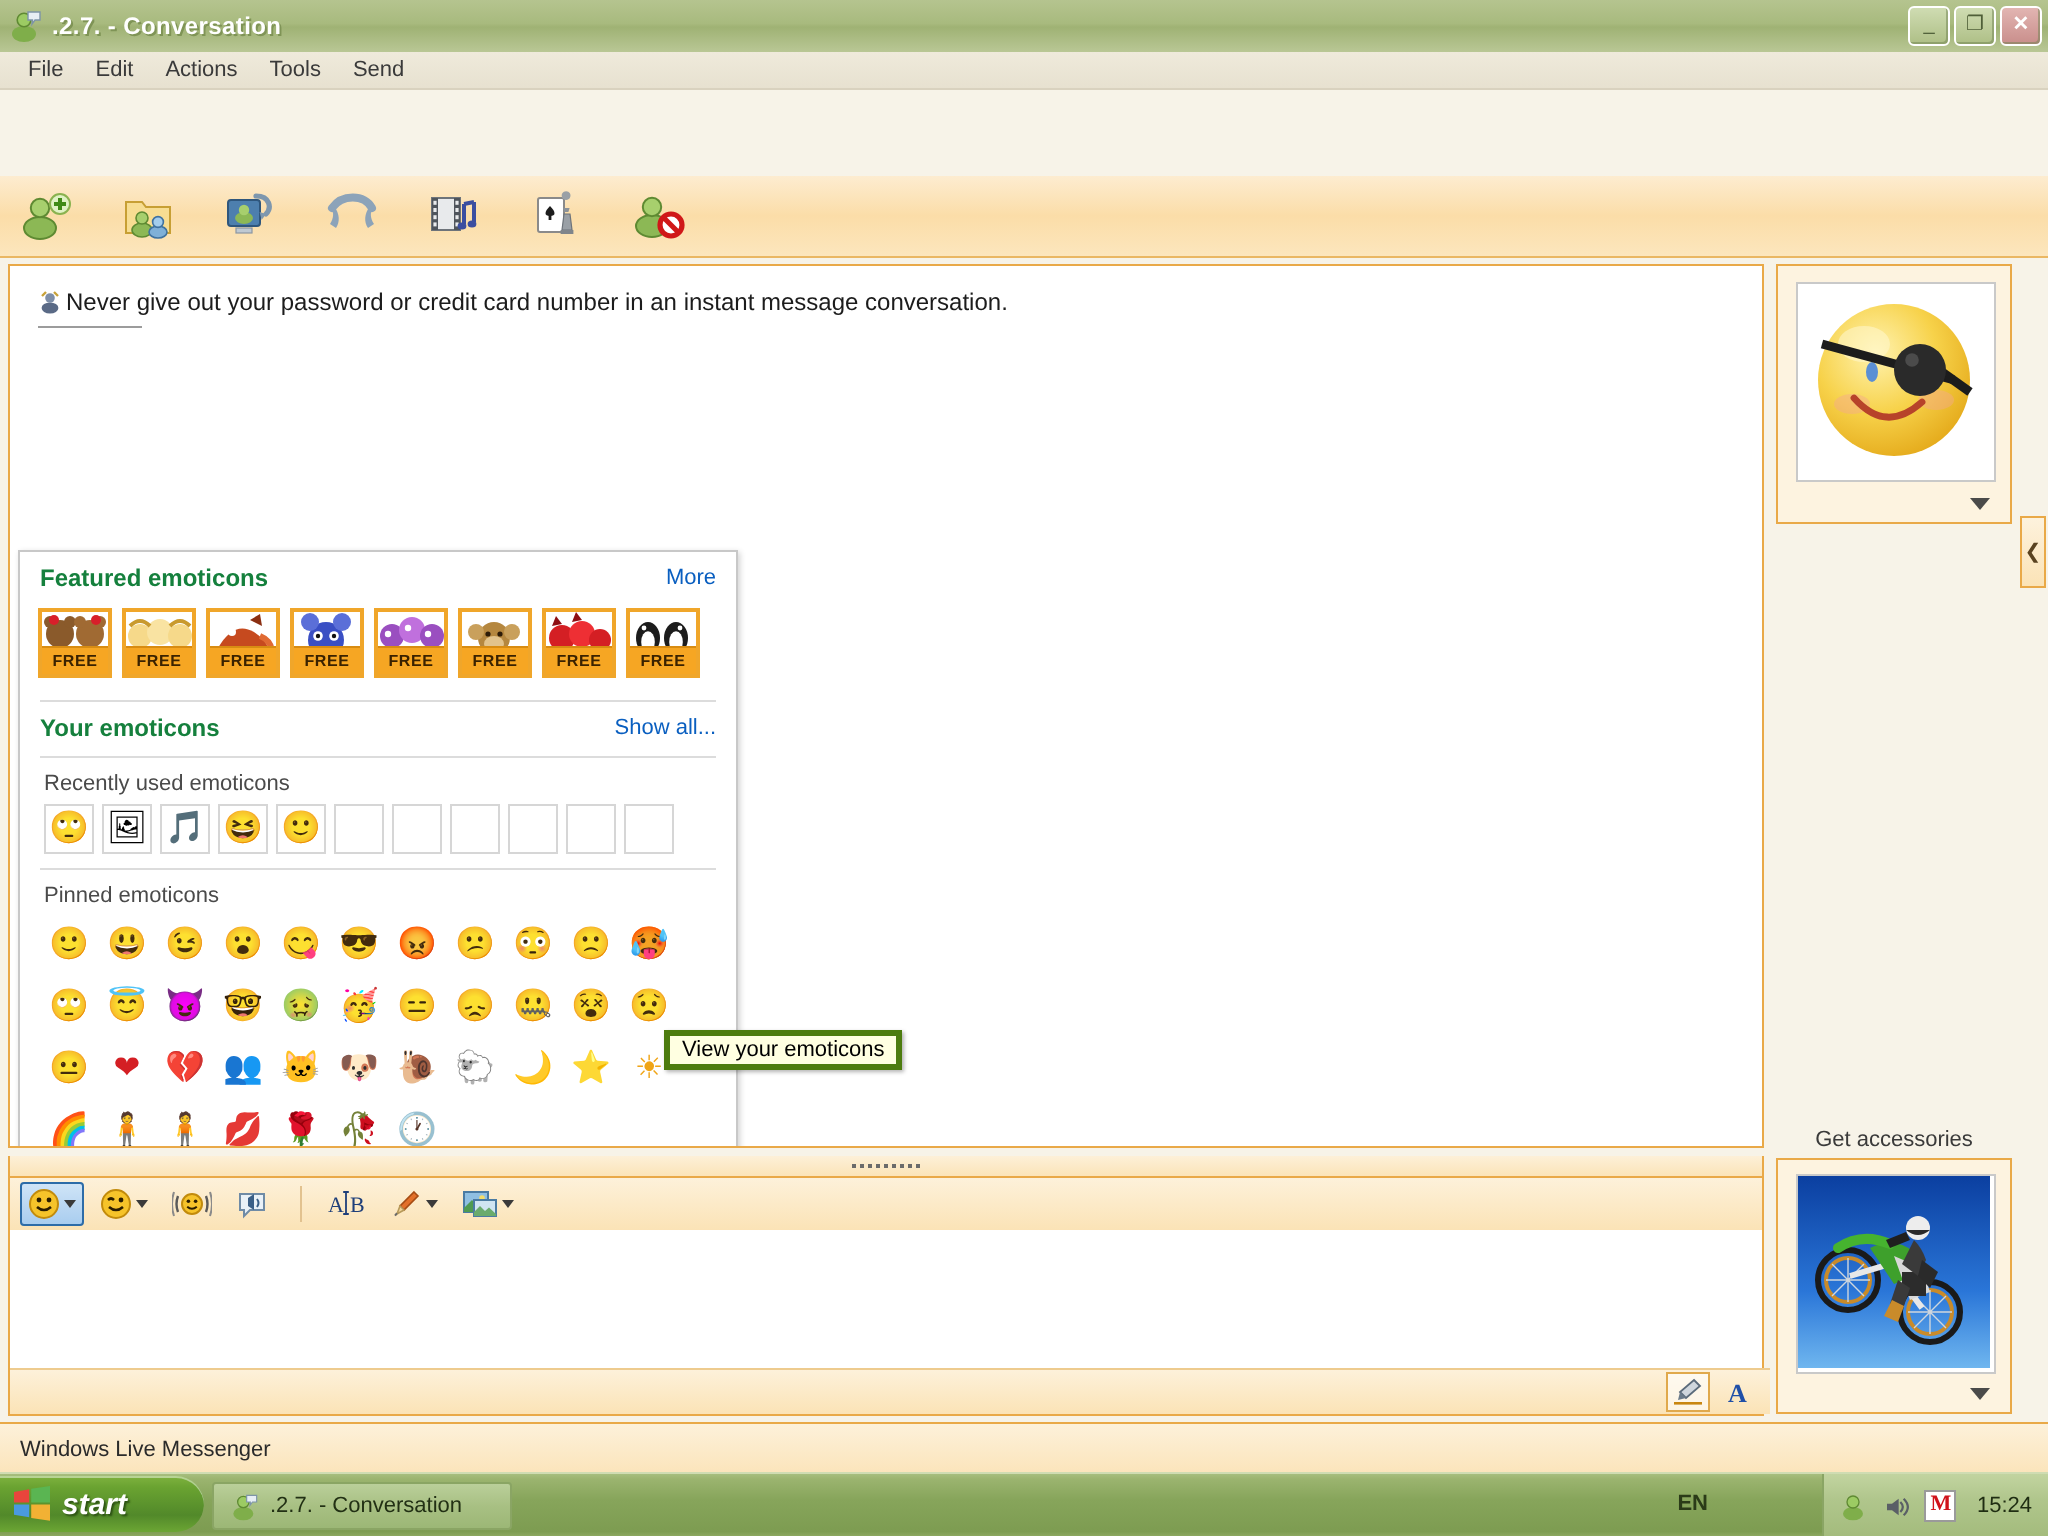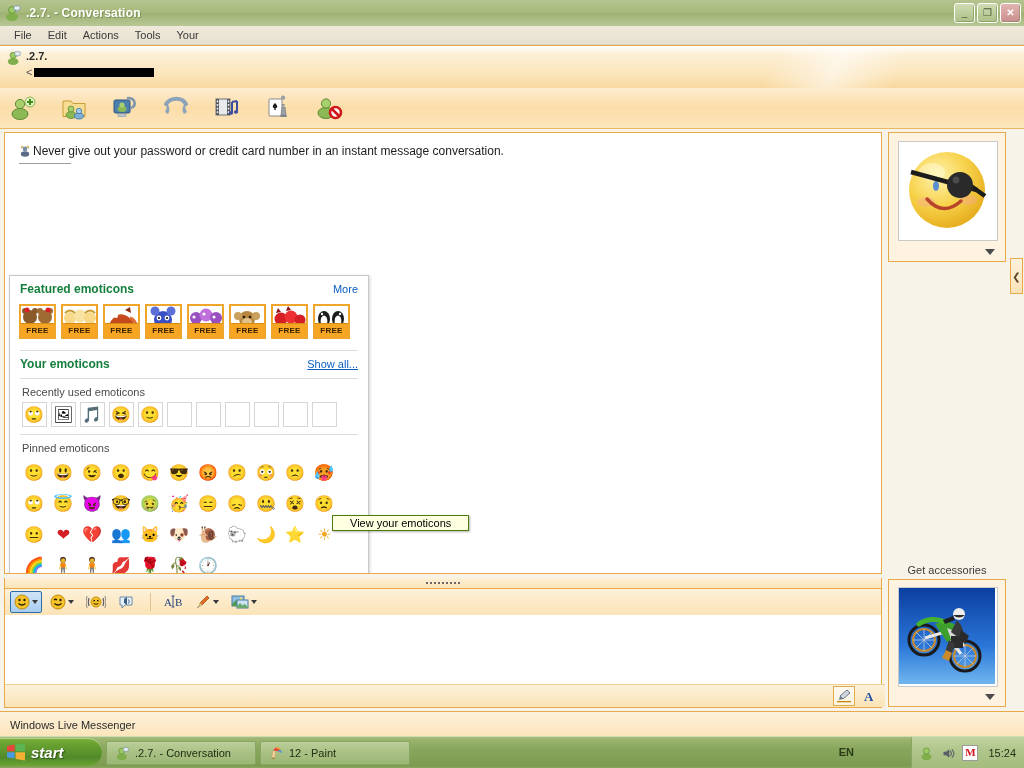--- a/index.html
+++ b/index.html
@@ -89,21 +89,21 @@
     position:absolute;left:4px;top:142px;width:360px;height:446px;
     background:#ffffff;border:1px solid #c8c8c8;box-sizing:border-box;
     box-shadow:1px 1px 3px rgba(0,0,0,.18);
   }
   .emo-panel .sec-head{
     display:flex;align-items:center;justify-content:space-between;
     padding:6px 10px 4px 10px;
   }
   .sec-title{font-weight:bold;font-size:12px;color:#15803d;}
   .sec-link{font-size:11px;color:#0a5fc0;cursor:pointer;}
-  .sec-link.ul{text-decoration:underline;}
+  .sec-link.ul{}
   .hr{height:1px;background:#dcdcdc;margin:3px 10px 0 10px;}
 
   .featured-row{display:flex;gap:5px;padding:4px 9px 8px 9px;}
   .pack{
     width:37px;height:35px;border:2px solid #f0a62a;box-sizing:border-box;
     position:relative;background:#fff;overflow:hidden;
   }
   .pack .art{position:absolute;left:0;top:0;right:0;height:22px;}
   .pack .free{
     position:absolute;left:0;right:0;bottom:0;height:13px;
@@ -124,22 +124,22 @@
   .pin-grid{padding:2px 0 0 12px;}
   .pin-row{display:flex;gap:4px;margin-bottom:6px;}
   .pin{
     width:25px;height:25px;border:1px solid transparent;background:#fff;
     display:flex;align-items:center;justify-content:center;
     font-size:16px;line-height:1;box-sizing:border-box;
   }
 
   .tooltip{
     position:absolute;left:327px;top:382px;
-    background:#ffffe1;border:1px solid #4d7c0f;
-    font-size:11px;color:#000;padding:1px 17px;white-space:nowrap;
+    background:#ffffe1;border:3px solid #4d7c0f;
+    font-size:11px;color:#000;padding:1px 6px;white-space:nowrap;
     box-shadow:1px 1px 2px rgba(0,0,0,.3);
     z-index:30;
   }
 
   
   .splitter{
     position:absolute;left:0;top:446px;width:878px;height:10px;
     background:linear-gradient(to bottom,#fdf0d8,#fbe4b8);
     border-left:1px solid #e9a948;border-right:1px solid #e9a948;
     box-sizing:border-box;
@@ -288,35 +288,23 @@
       <div class="wb">❐</div>
       <div class="wb close">✕</div>
     </div>
   </div>
 
   <div class="menubar">
     <div class="menu-item">File</div>
     <div class="menu-item">Edit</div>
     <div class="menu-item">Actions</div>
     <div class="menu-item">Tools</div>
-    <div class="menu-item">Your</div>
+    <div class="menu-item">Send</div>
   </div>
 
-  <div class="contact-header">
-    <div class="sheen"></div>
-    <div class="ch-icon">
-      <svg width="16" height="16" viewBox="0 0 18 18">
-        <ellipse cx="8" cy="13" rx="6" ry="4" fill="#7fae4a"></ellipse>
-        <circle cx="8" cy="6" r="3.4" fill="#9ccb63" stroke="#5f8a33" stroke-width="0.8"></circle>
-        <path d="M10 2 L16 2 L16 6 L13.5 6 L12 8 L12.2 6 L10 6 Z" fill="#e7eef5" stroke="#7d94a8" stroke-width="0.7"></path>
-      </svg>
-    </div>
-    <div class="ch-name">.2.7.</div>
-    <div class="ch-mail"><span>&lt;</span><span class="redacted"></span></div>
-  </div>
 
   <div class="actionbar">
     <div class="tb-btn">
       <svg width="28" height="28" viewBox="0 0 28 28">
         <ellipse cx="11" cy="20" rx="8" ry="5.5" fill="#8cb855" stroke="#5e8a32" stroke-width="1"></ellipse>
         <circle cx="11" cy="10" r="4.6" fill="#a7cf6d" stroke="#5e8a32" stroke-width="1"></circle>
         <circle cx="21" cy="8" r="5" fill="#dff2c4" stroke="#8ab24f" stroke-width="1"></circle>
         <path d="M21 5 v6 M18 8 h6" stroke="#3f8b17" stroke-width="2"></path>
       </svg>
     </div>
@@ -880,30 +868,20 @@
 
   <div class="taskitem">
     <svg width="15" height="15" viewBox="0 0 18 18">
       <ellipse cx="8" cy="13" rx="6" ry="4" fill="#7fae4a"></ellipse>
       <circle cx="8" cy="6" r="3.4" fill="#9ccb63" stroke="#5f8a33" stroke-width="0.8"></circle>
       <path d="M10 2 L16 2 L16 6 L13.5 6 L12 8 L12.2 6 L10 6 Z" fill="#e7eef5" stroke="#7d94a8" stroke-width="0.7"></path>
     </svg>
     <span>.2.7. - Conversation</span>
   </div>
 
-  <div class="taskitem">
-    <svg width="15" height="15" viewBox="0 0 18 18">
-      <path d="M3 14 l2 -9 l3 1 l-1 9 z" fill="#f2d49a" stroke="#b79a5a" stroke-width="0.7"></path>
-      <path d="M5 5 q3 -5 7 -3 q3 2 1 5" fill="#e8453c"></path>
-      <path d="M9 3 q2 -2 4 1" stroke="#f2b134" stroke-width="1.6" fill="none"></path>
-      <path d="M11 6 q3 -1 4 2" stroke="#4a9ae0" stroke-width="1.6" fill="none"></path>
-      <path d="M3 14 l3 2 l1 -2 z" fill="#8a6a2a"></path>
-    </svg>
-    <span>12 - Paint</span>
-  </div>
 
   <div class="lang">EN</div>
 
   <div class="tray">
     <div class="tray-icon">
       <svg width="15" height="15" viewBox="0 0 18 18">
         <ellipse cx="9" cy="13" rx="6" ry="4" fill="#7fae4a"></ellipse>
         <circle cx="9" cy="6" r="3.6" fill="#9ccb63" stroke="#5f8a33" stroke-width="0.8"></circle>
       </svg>
     </div>

